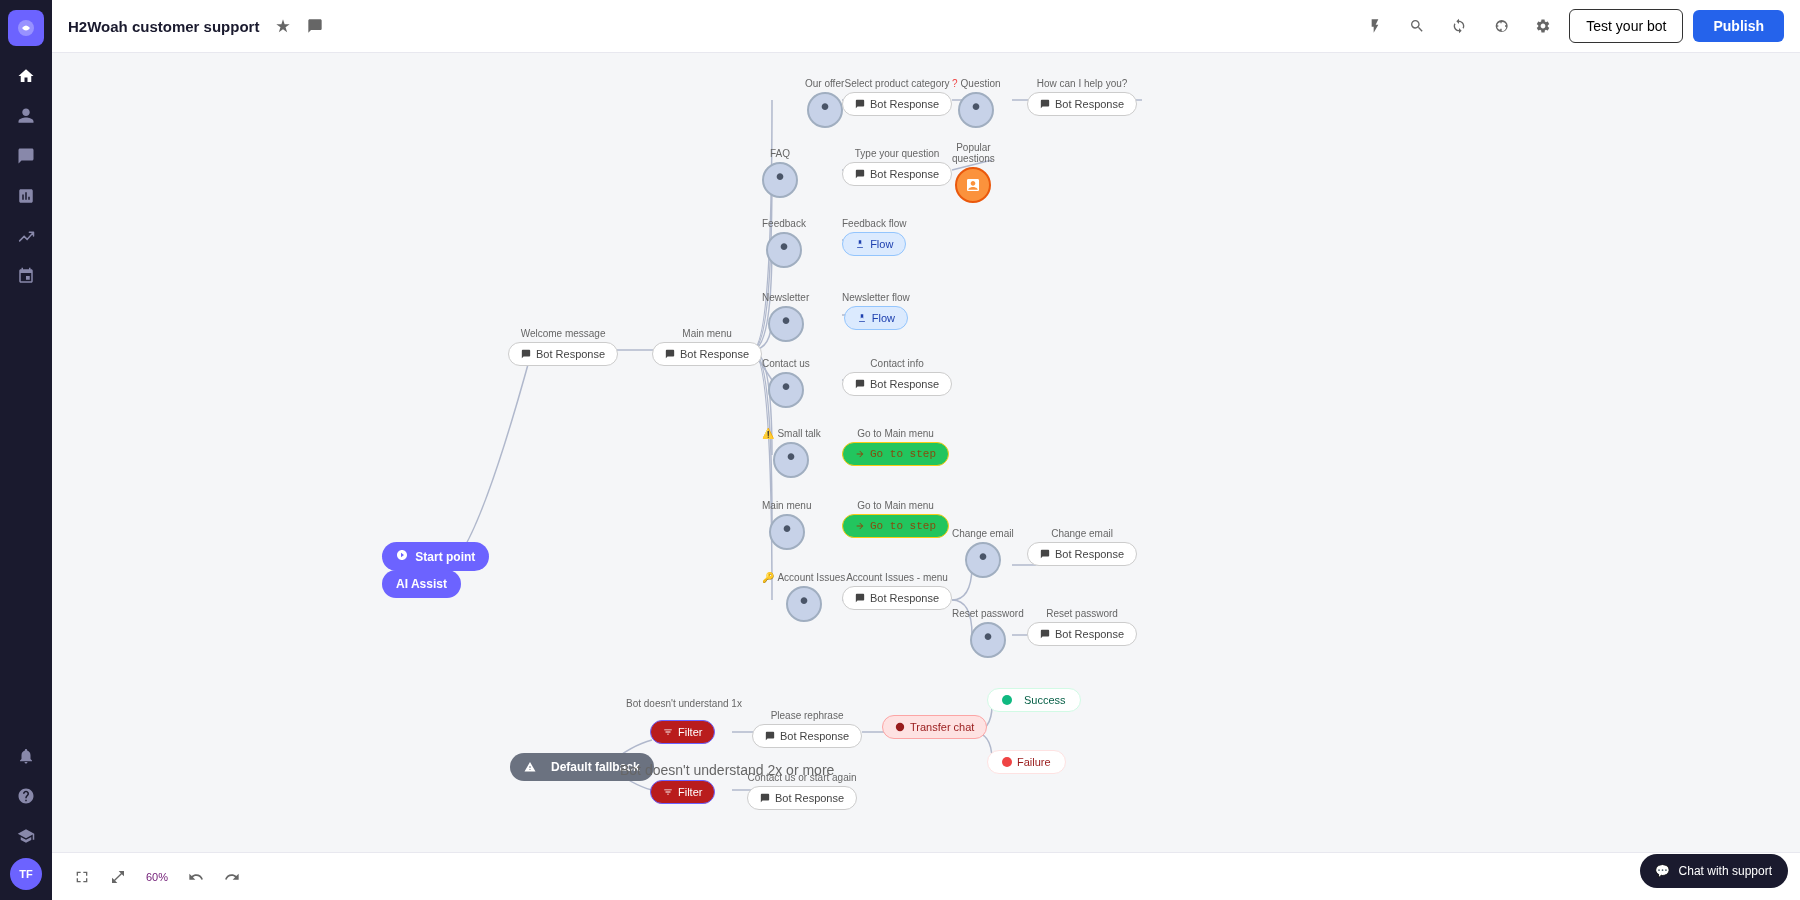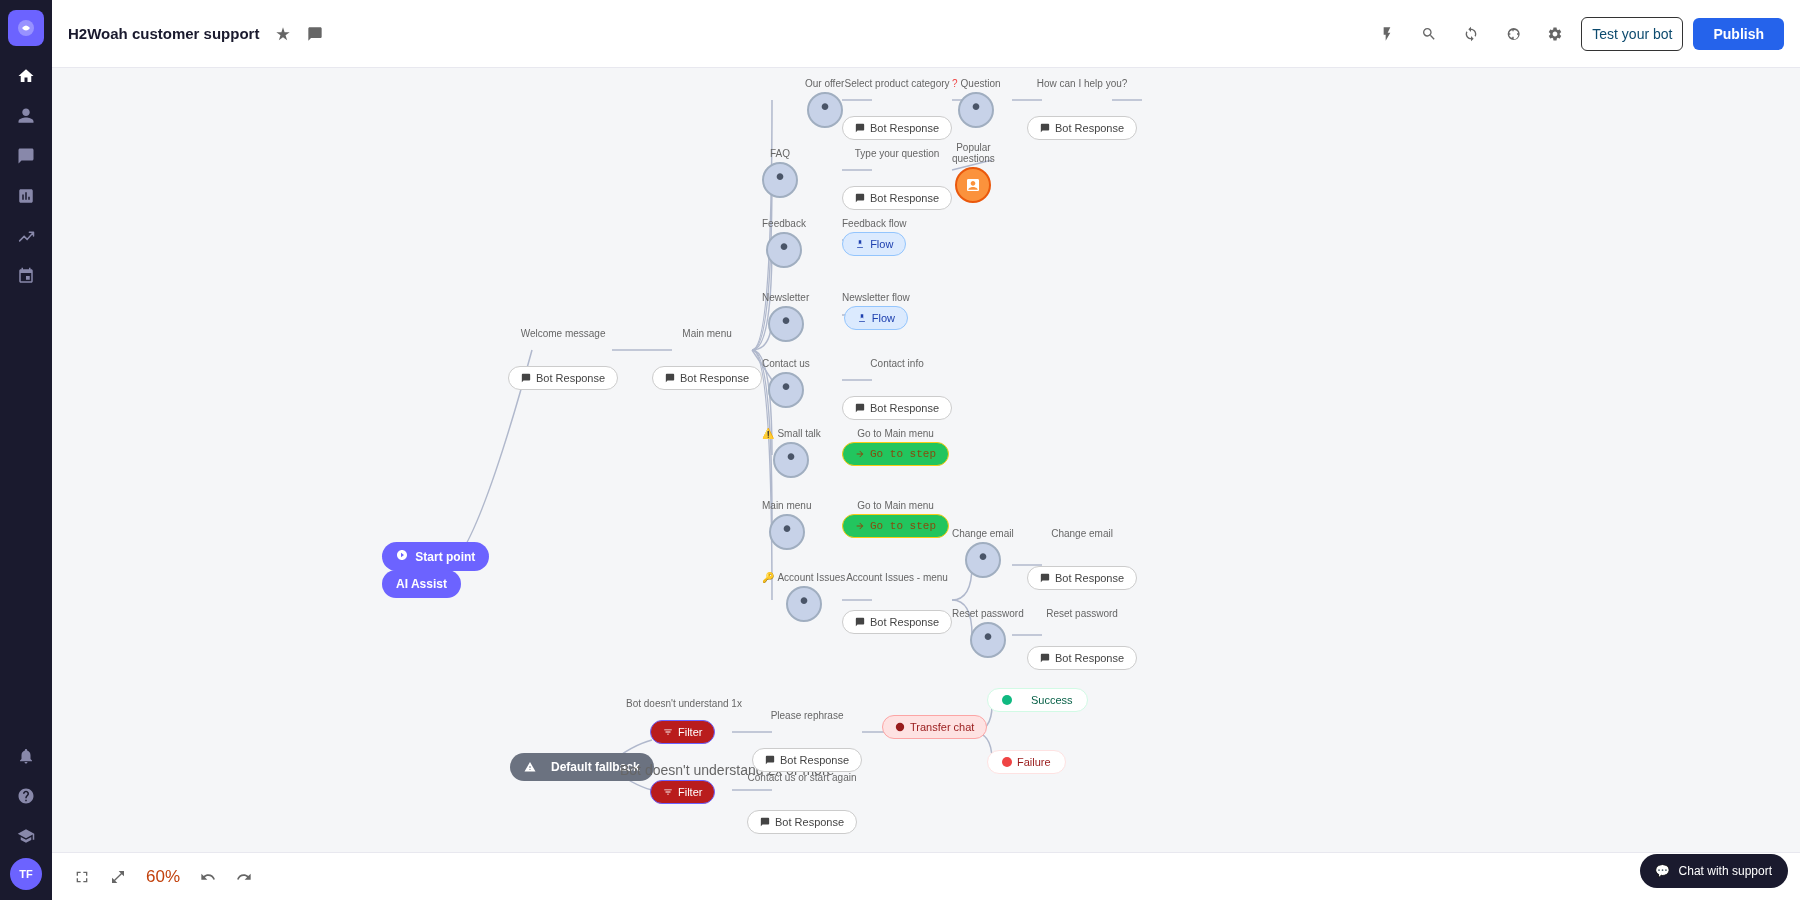--- a/index.html
+++ b/index.html
@@ -25,40 +25,40 @@
       margin-top: auto; display: flex; flex-direction: column; align-items: center; gap: 4px;
     }
     .avatar-tf {
       width: 32px; height: 32px; background: #6c63ff; border-radius: 50%;
       display: flex; align-items: center; justify-content: center;
       color: white; font-size: 11px; font-weight: bold;
     }
 
     
     .topbar {
-      position: fixed; left: 52px; top: 0; right: 0; height: 68px;
+      position: fixed; left: 52px; top: 0; right: 0; height: 53px;
       background: white; border-bottom: 1px solid #e8e8ef;
       display: flex; align-items: center; padding: 0 16px; gap: 0; z-index: 99;
     }
     .topbar-title {
       font-size: 15px; font-weight: 600; color: #1a1a2e; margin-right: 8px;
     }
     .topbar-icon-btn {
       width: 32px; height: 32px; display: flex; align-items: center; justify-content: center;
       color: #666; border-radius: 6px; cursor: pointer; font-size: 16px;
     }
     .topbar-spacer { flex: 1; }
     .topbar-right { display: flex; align-items: center; gap: 10px; }
     .topbar-right-icon {
       width: 32px; height: 32px; display: flex; align-items: center; justify-content: center;
       color: #666; cursor: pointer; font-size: 16px; border-radius: 6px;
     }
     .btn-test {
-      padding: 8px 10px; border: 1.5px solid #333; border-radius: 6px;
-      background: white; color: #0c4a6e; font-size: 14px; font-weight: 500; cursor: pointer;
+      padding: 8px 16px; border: 1.5px solid #333; border-radius: 6px;
+      background: white; color: #000000; font-size: 14px; font-weight: 500; cursor: pointer;
     }
     .btn-publish {
       padding: 8px 20px; border: none; border-radius: 6px;
       background: #2563eb; color: white; font-size: 14px; font-weight: 600; cursor: pointer;
     }
 
     
     .canvas {
       position: fixed; left: 52px; top: 60px; right: 0; bottom: 0;
       background: #f5f6f8; overflow: hidden;
@@ -77,21 +77,21 @@
     .node-label {
       font-size: 10px; color: #666; margin-bottom: 3px; white-space: nowrap; text-align: center;
     }
 
     .node-pill {
       display: flex; align-items: center; gap: 5px;
       padding: 5px 12px; border-radius: 20px;
       font-size: 11px; font-weight: 500; white-space: nowrap;
       border: 1px solid #ddd; background: white; color: #444;
     }
-    .node-pill.bot-response { background: white; border-color: #ccc; margin-top: 24px; }
+    .node-pill.bot-response { background: white; border-color: #ccc; }
     .node-pill.flow-type { background: #dbeafe; border-color: #93c5fd; color: #1e40af; }
     .node-pill.go-to-step { background: #22c55e; border-color: #facc15; color: #854d0e; font-family: Liberation Mono, monospace; }
     .node-pill.transfer { background: #fee2e2; border-color: #fca5a5; color: #991b1b; }
     .node-pill.filter-type { background: #b91c1c; border-color: #6c63ff; color: white; }
 
     .node-circle {
       width: 36px; height: 36px; border-radius: 50%;
       background: #c7d2e8; border: 2px solid #a0aec0;
       display: flex; align-items: center; justify-content: center;
     }
@@ -99,21 +99,21 @@
     .node-circle svg { width: 16px; height: 16px; fill: #4a5568; }
     .node-circle.orange svg { fill: white; }
 
     .node-special {
       padding: 7px 14px; border-radius: 20px;
       font-size: 12px; font-weight: 600; white-space: nowrap;
     }
     .node-start { background: #6c63ff; color: white; }
     .node-ai { background: #6c63ff; color: white; }
     .node-fallback { background: #6b7280; color: white; }
-    .node-success { display: flex; align-items: center; gap: 19px; background: white; border: 1px solid #d1fae5; border-radius: 20px; padding: 5px 14px; font-size: 11px; color: #065f46; }
+    .node-success { display: flex; align-items: center; gap: 12px; background: white; border: 1px solid #d1fae5; border-radius: 20px; padding: 5px 14px; font-size: 11px; color: #065f46; }
     .node-success .dot { width: 10px; height: 10px; background: #10b981; border-radius: 50%; }
     .node-failure { display: flex; align-items: center; gap: 5px; background: white; border: 1px solid #fee2e2; border-radius: 20px; padding: 5px 14px; font-size: 11px; color: #991b1b; }
     .node-failure .dot { width: 10px; height: 10px; background: #ef4444; border-radius: 50%; }
 
     
     .connectors-svg {
       position: absolute; top: 0; left: 0; width: 100%; height: 100%;
       pointer-events: none;
     }
     .connector { stroke: #b0b8cc; stroke-width: 1.5; fill: none; }
@@ -121,21 +121,21 @@
     
     .bottombar {
       position: fixed; left: 52px; bottom: 0; right: 0; height: 48px;
       background: white; border-top: 1px solid #e8e8ef;
       display: flex; align-items: center; padding: 0 16px; gap: 8px; z-index: 99;
     }
     .bb-icon {
       width: 28px; height: 28px; display: flex; align-items: center; justify-content: center;
       color: #666; cursor: pointer; border-radius: 5px; font-size: 14px;
     }
-    .bb-zoom { font-size: 17px; color: #c2410c; padding: 0 6px; }
+    .bb-zoom { font-size: 11px; color: #701a75; padding: 0 6px; }
 
     
     .chat-widget {
       position: fixed; bottom: 12px; right: 12px;
       background: #1a1a2e; color: white; border-radius: 24px;
       padding: 10px 16px; display: flex; align-items: center; gap: 8px;
       font-size: 12px; cursor: pointer; z-index: 200;
     }
   </style>
 </head>

